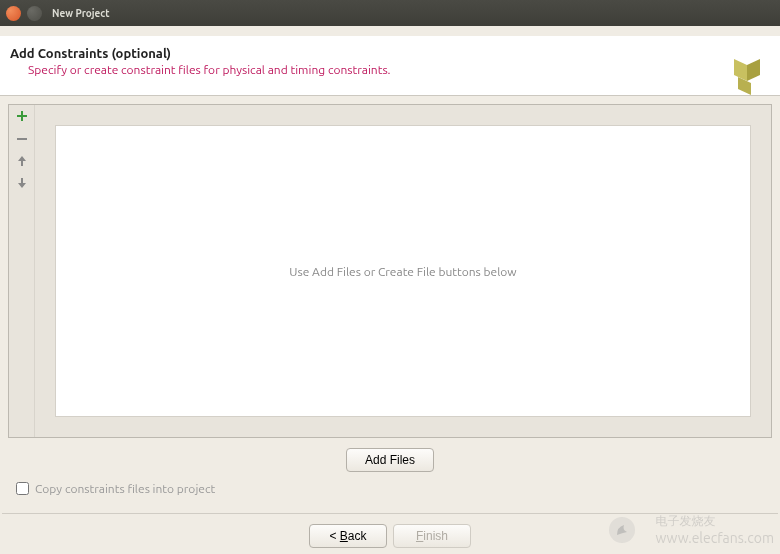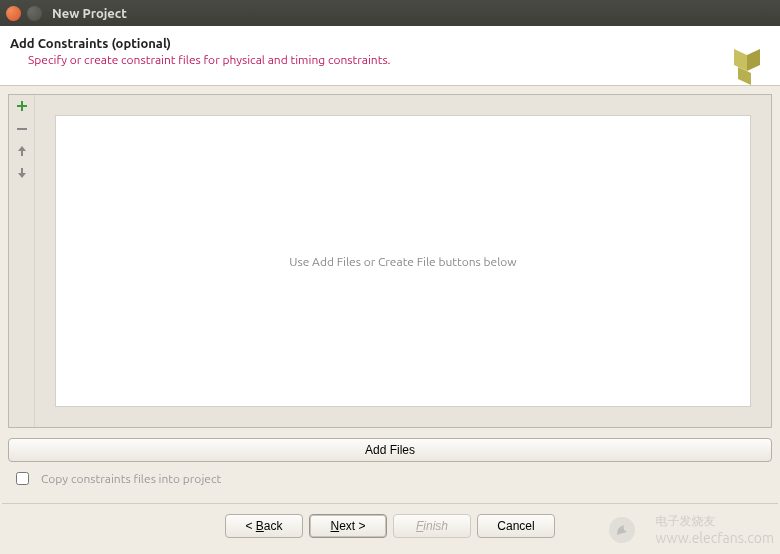--- a/index.html
+++ b/index.html
@@ -12,21 +12,21 @@
       overflow: hidden;
     }
     .titlebar {
       height: 26px;
       background: linear-gradient(to bottom, #4a4a44 0%, #3e3e38 100%);
       display: flex;
       align-items: center;
       padding: 0 6px;
       color: #dcdcd4;
       font-weight: bold;
-      font-size: 13px;
+      font-size: 10px;
     }
     .window-controls {
       display: flex;
       gap: 6px;
       margin-right: 10px;
     }
     .wc-btn {
       width: 15px;
       height: 15px;
       border-radius: 50%;
@@ -35,20 +35,21 @@
       justify-content: center;
     }
     .wc-close { background: radial-gradient(circle at 30% 30%, #f28c5a, #d9582a); }
     .wc-min { background: radial-gradient(circle at 30% 30%, #6a6a64, #4e4e48); }
     .header-section {
       background: #fff;
       padding: 10px 12px 14px 10px;
       border-bottom: 1px solid #ccc8c0;
       position: relative;
       min-height: 60px;
+      margin-top: 10px;
     }
     .header-title {
       font-weight: bold;
       font-size: 13px;
       color: #222;
       margin-bottom: 3px;
     }
     .header-desc {
       font-size: 12px;
       color: #be185d;
@@ -93,38 +94,37 @@
       margin: 20px;
       border: 1px solid #d4d0c8;
       display: flex;
       align-items: center;
       justify-content: center;
       color: #888;
       font-size: 12px;
     }
     .button-row {
       display: flex;
-      justify-content: space-between;
+      justify-content: center;
       gap: 20px;
       padding: 10px 0 6px 0;
-      flex-direction: column;
     }
     .btn {
       background: linear-gradient(to bottom, #fdfcfa, #ece8e0);
       border: 1px solid #b4b0a8;
       border-radius: 4px;
       padding: 4px 16px;
       font-size: 12px;
       cursor: pointer;
       min-width: 88px;
     }
     .checkbox-row {
       display: flex;
       align-items: center;
-      gap: 12px;
+      gap: 6px;
       padding: 4px 8px 10px 8px;
       color: #999;
     }
     .checkbox-row input { width: 13px; height: 13px; }
     .footer-sep {
       height: 1px;
       background: #fff;
       border-top: 1px solid #d0ccc4;
       margin: 0 2px;
     }
@@ -146,21 +146,20 @@
     }
     .nav-btn.primary {
       border: 1px solid #9a968e;
       box-shadow: 0 0 0 1px #c8c4bc inset;
       font-weight: normal;
     }
     .nav-btn.disabled {
       color: #b0aca4;
       border-color: #d0ccc4;
       cursor: default;
-      font-style: italic;
     }
     .underline-char { text-decoration: underline; }
     .watermark {
       position: absolute;
       right: 6px;
       bottom: 8px;
       color: rgba(150,150,150,0.35);
       font-size: 12px;
       pointer-events: none;
       display: flex;
@@ -231,23 +230,21 @@
   <label class="checkbox-row">
     <input type="checkbox" style="">
     <span>Copy constraints files into project</span>
   </label>
 </div>
 
 <div class="footer-sep"></div>
 
 <div class="nav-row">
   <button class="nav-btn">&lt; <span class="underline-char">B</span>ack</button>
-  <button class="nav-btn primary"><span class="underline-char">N</span>ext &gt;</button>
   <button class="nav-btn disabled"><span class="underline-char">F</span>inish</button>
-  <button class="nav-btn">Cancel</button>
 </div>
 
 <div class="watermark">
   <div class="watermark-icon">
     <svg width="16" height="16" viewBox="0 0 16 16">
         <path d="M3 13 Q3 5 10 3 Q8 8 13 10 Q8 11 3 13" fill="rgba(160,160,160,0.5)"></path>
       </svg>
   </div>
   <div>
     <div>电子发烧友</div>

